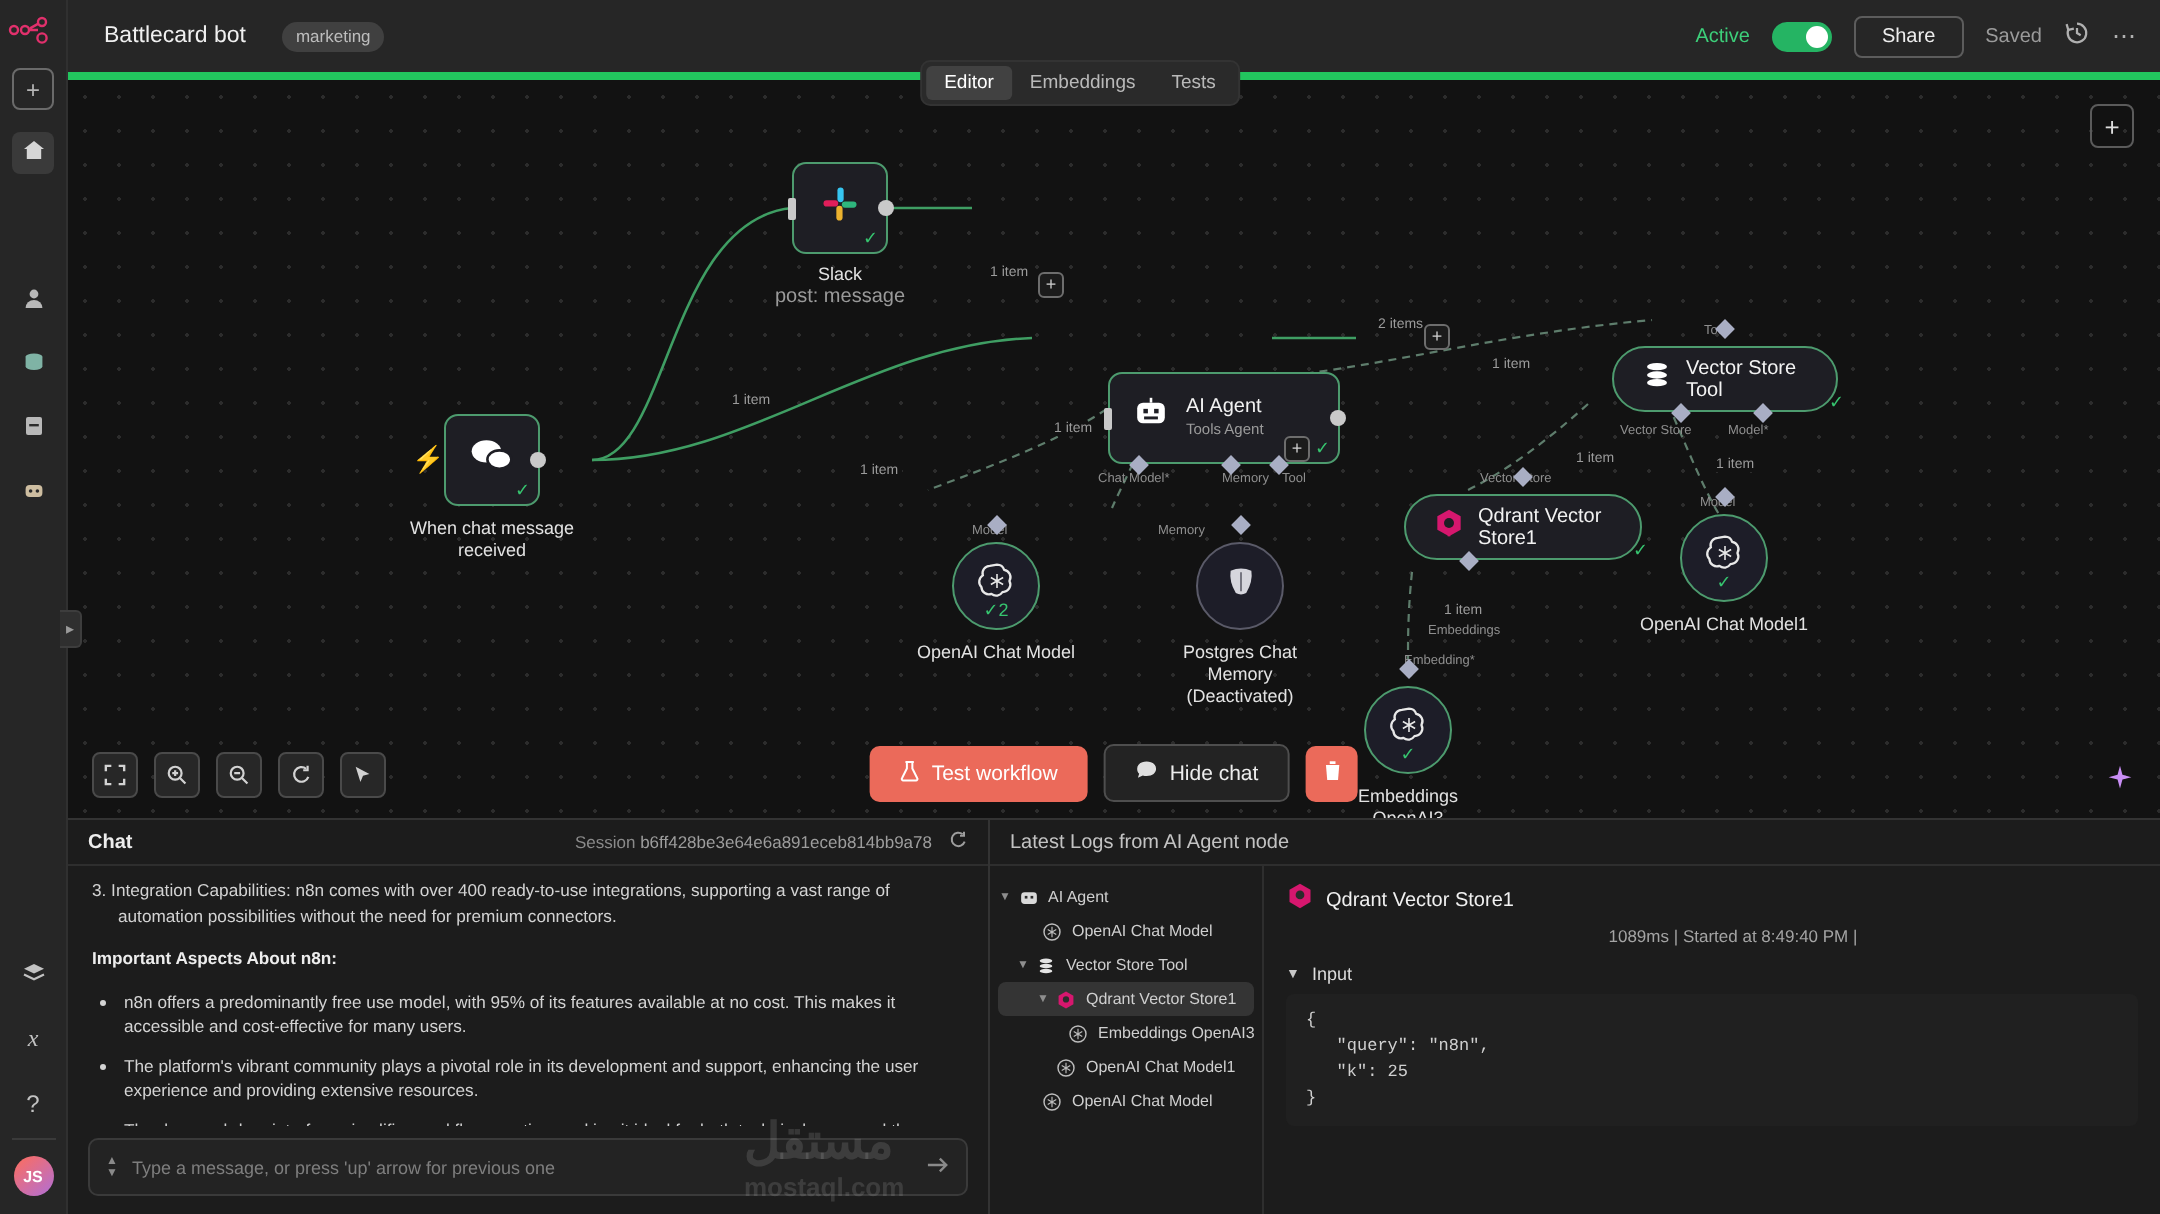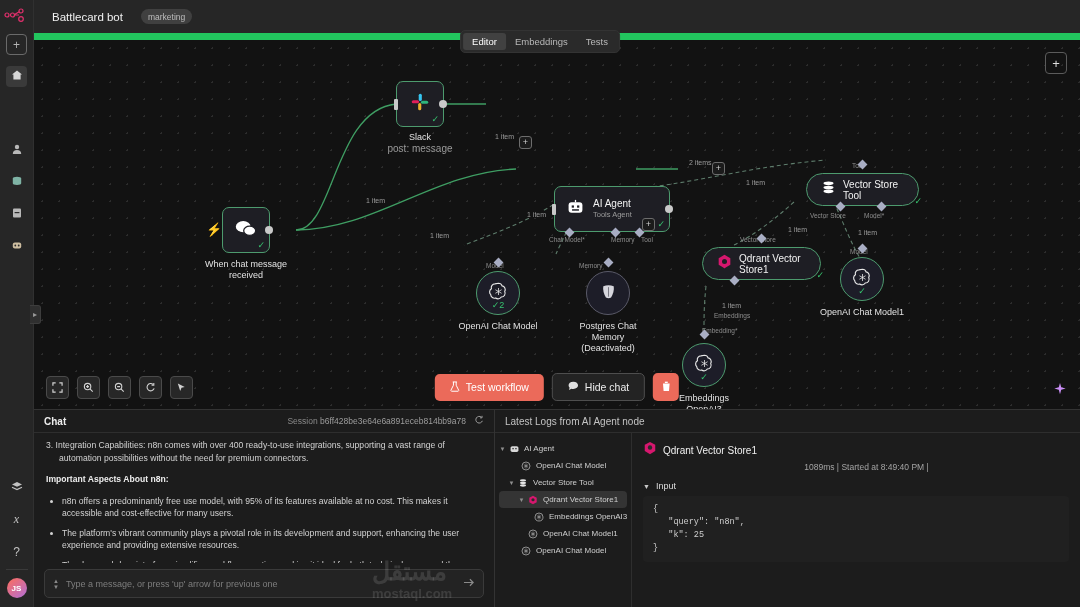--- a/index.html
+++ b/index.html
@@ -36,21 +36,21 @@
   .rail-expand {
     position: absolute; left: 30px; top: 305px; width: 11px; height: 19px;
     background: #2f2f2f; border: 1px solid #3d3d3d; border-left: none;
     border-radius: 0 3px 3px 0; color: #9a9a9a; font-size: 8px;
     display: flex; align-items: center; justify-content: center; cursor: pointer; z-index: 31;
   }
 
   
   .header {
     position: absolute; left: 34px; top: 0; right: 0; height: 40px;
-    background: #262626; border-bottom: 7px solid #22c55e;
+    background: #262626; border-bottom: 4px solid #22c55e;
     display: flex; align-items: center; padding: 0 12px; z-index: 20;
   }
   .wf-title { font-size: 11.5px; color: #f0f0f0; margin-left: 6px; }
   .wf-tag {
     margin-left: 18px; background: #404040; color: #bdbdbd;
     font-size: 8.5px; padding: 2.5px 7px; border-radius: 9px; cursor: pointer;
   }
   .hdr-right { margin-left: auto; display: flex; align-items: center; gap: 11px; }
   .active-label { font-size: 10px; color: #3dcf7a; }
   .toggle {
@@ -320,20 +320,36 @@
       <span>JS</span>
     </div>
   </div>
   <div class="rail-expand">
     <span>▸</span>
   </div>
 
   <div class="header">
     <div class="wf-title">Battlecard bot</div>
     <div class="wf-tag">marketing</div>
+    <div class="hdr-right">
+      <span class="active-label">Active</span>
+      <div class="toggle">
+          <i></i>
+        </div>
+      <button class="share-btn">Share</button>
+      <span class="saved-txt">Saved</span>
+      <span class="hdr-icon">
+        <svg width="13" height="13" viewBox="0 0 14 14">
+            <path d="M7 2 a5 5 0 1 1 -4.6 3" stroke="#b0b0b0" stroke-width="1.2" fill="none"></path>
+            <path d="M1.4 2.2 L2.3 5.3 L5.3 4.6" stroke="#b0b0b0" stroke-width="1.2" fill="none"></path>
+            <path d="M7 4.3 V7 L9 8.2" stroke="#b0b0b0" stroke-width="1.2" fill="none"></path>
+          </svg>
+      </span>
+      <span class="hdr-icon">⋯</span>
+    </div>
   </div>
 
   <div class="tabbar">
     <div class="tab active">Editor</div>
     <div class="tab">Embeddings</div>
     <div class="tab">Tests</div>
   </div>
 
   <div class="canvas">
 
@@ -442,21 +458,21 @@
             <path d="M12 8 L12 16 M8.5 10 L15.5 14 M8.5 14 L15.5 10" stroke="#e8e8e8" stroke-width="0.9"></path>
           </svg>
         </span>
         <span class="tick center">✓<span>2</span></span>
       </div>
       <span class="diamond" style="left:19px; top:-12px;"></span>
       <div class="node-caption" style="top:50px;">OpenAI Chat Model</div>
     </div>
     <div class="port-label" style="left:452px; top:222px;">Model</div>
 
-    <div class="node" style="left:552px; top:231px;">
+    <div class="node" style="left:564px; top:231px;">
       <div class="node-circle off">
         <span>
           <svg width="19" height="19" viewBox="0 0 22 22">
             <path d="M5 5 Q11 2.5 17 5 Q18 11 14 18 Q11 19.5 8 18 Q4 11 5 5 Z" fill="#d6d6dd"></path>
             <path d="M11 6 V17" stroke="#5a5a66" stroke-width="0.9"></path>
           </svg>
         </span>
       </div>
       <span class="diamond" style="left:19px; top:-12px;"></span>
       <div class="node-caption" style="top:50px; white-space:pre;">Postgres Chat

